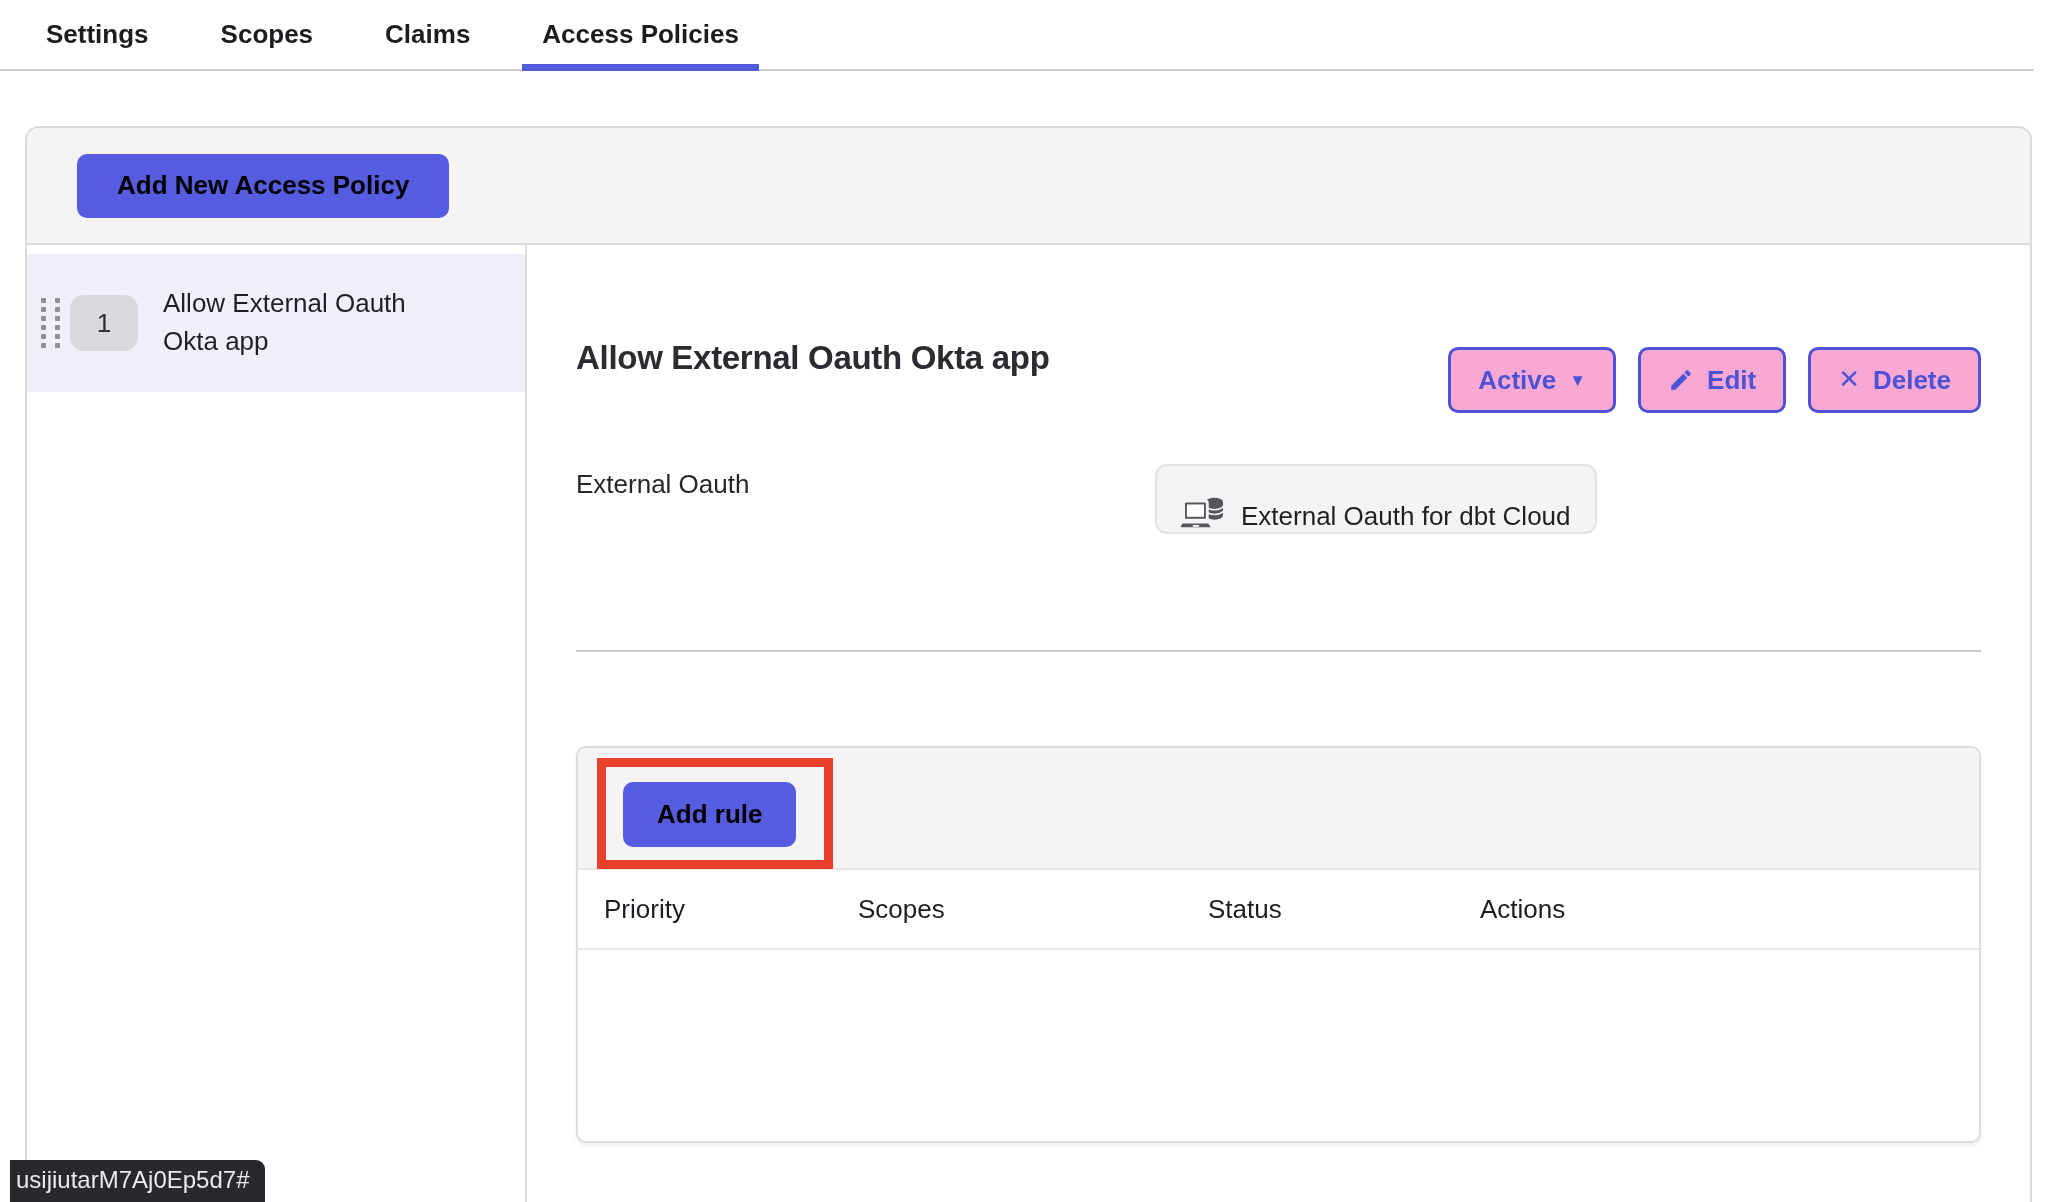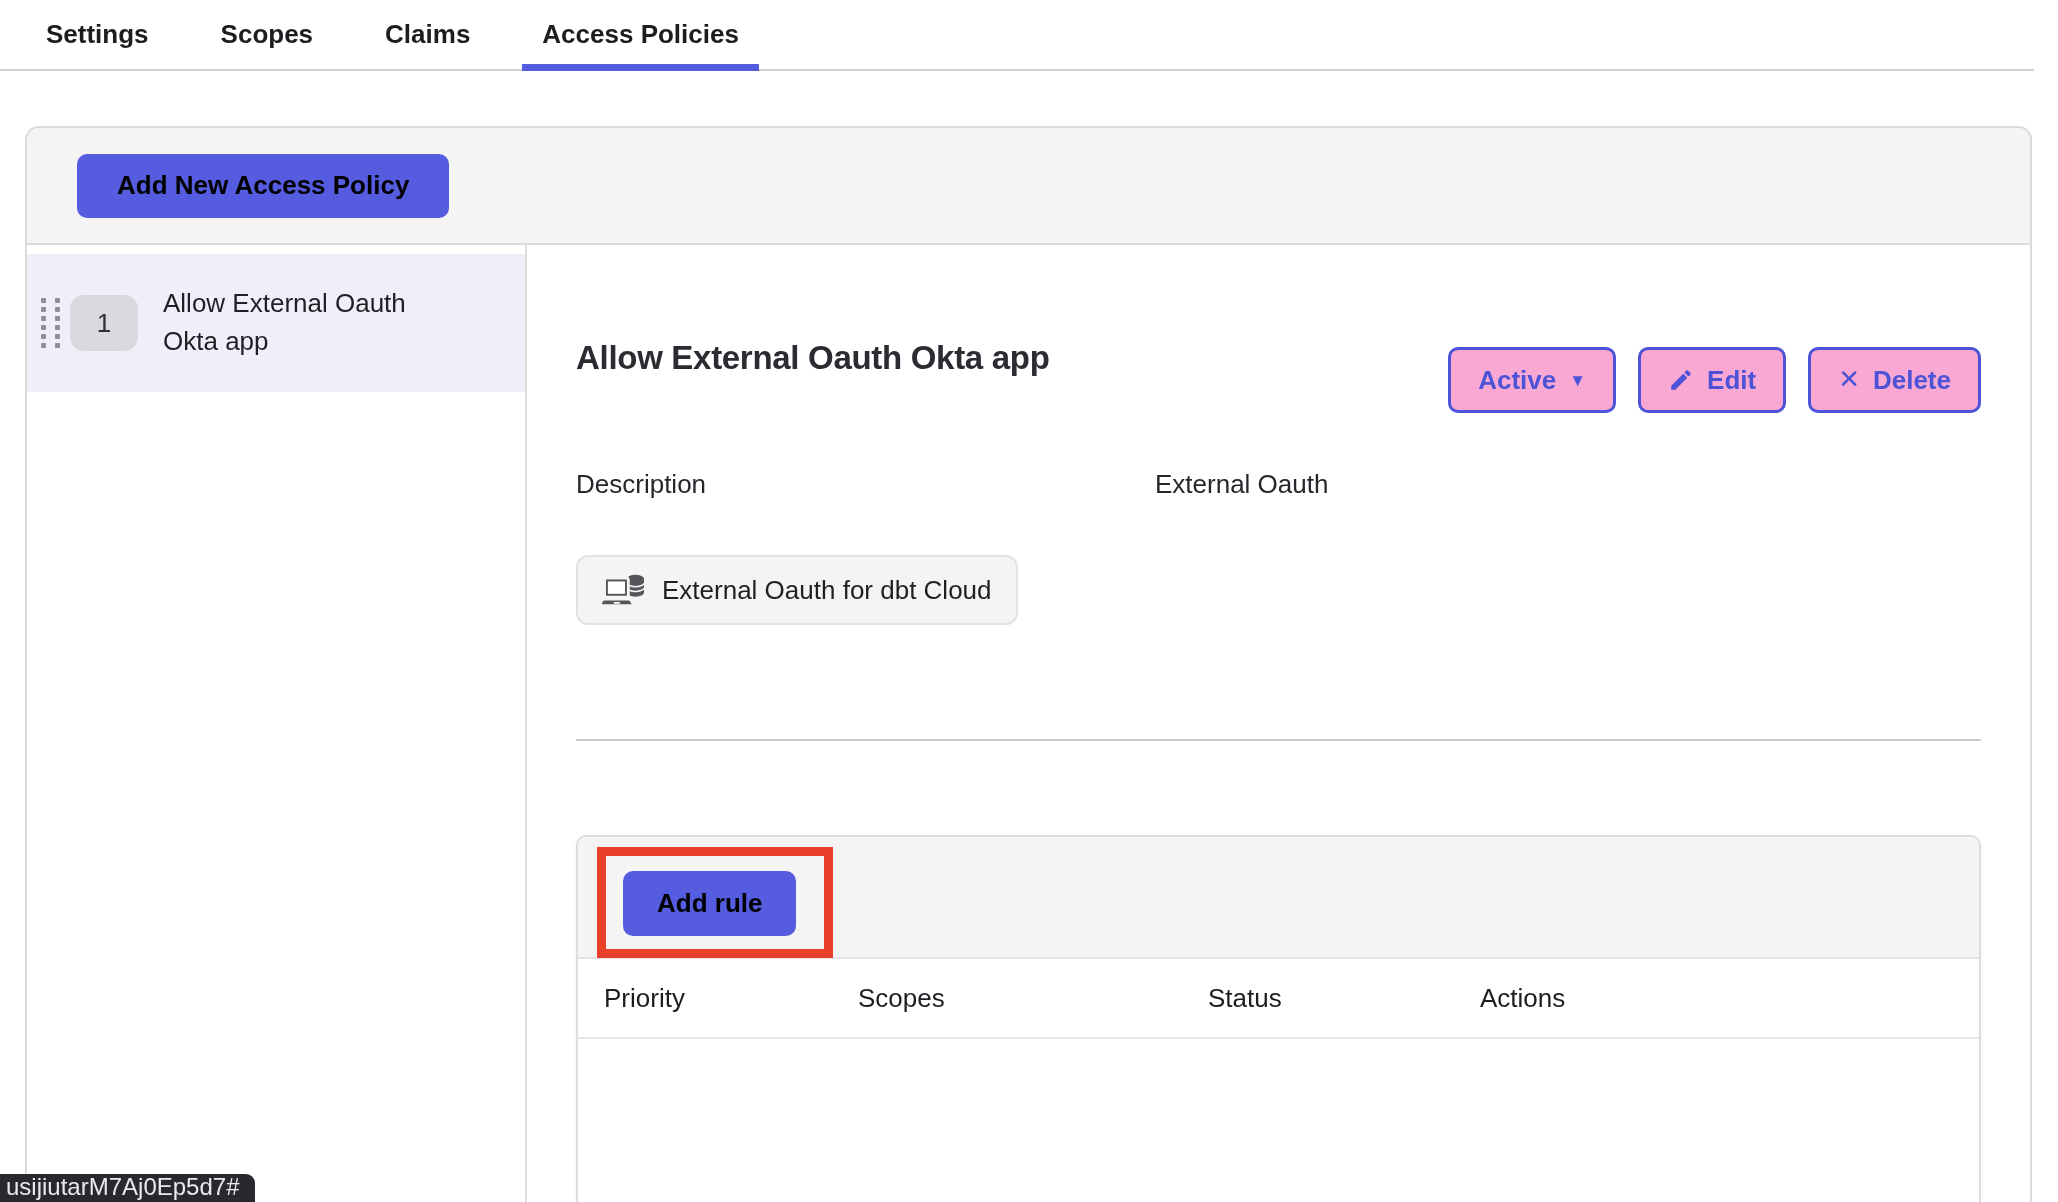--- a/index.html
+++ b/index.html
@@ -106,21 +106,21 @@
   .btn-outline svg { display: block; }
 
   .fields {
     margin-top: 56px;
     display: grid; grid-template-columns: 579px 1fr;
     row-gap: 60px; align-items: start;
   }
   .field-label, .field-value { font-size: 26px; color: #26262c; }
 
   .client-chip {
-    display: inline-flex; align-items: center; gap: 14px;
+    display: inline-flex; align-items: flex-end; gap: 14px;
     height: 70px; padding: 0 24px;
     background: #f4f4f4; border: 2px solid #e2e2e2; border-radius: 12px;
     font-size: 26px; color: #1f1f24;
     margin-top: -5px;
   }
   .client-chip svg { display: block; }
 
   .divider { margin-top: 114px; border: none; border-top: 2px solid #c9c9cd; }
 
   
@@ -149,22 +149,22 @@
     grid-template-columns: 254px 350px 272px 248px 1fr;
     align-items: center;
     height: 80px; padding-left: 26px;
     border-bottom: 2px solid #e6e6e6;
   }
   .rules-header .col { font-size: 26px; font-weight: normal; color: #1d1d23; }
   .rules-body { height: 191px; background: #ffffff; border-radius: 0 0 9px 9px; }
 
   
   .status-badge {
-    position: absolute; left: 0; bottom: 0;
-    height: 28px; max-width: 400px;
+    position: absolute; left: 10px; bottom: 0;
+    height: 42px; max-width: 400px;
     background: #29292d; color: #eaeaee;
     display: flex; align-items: center;
     padding: 0 16px 2px 6px;
     border-top-right-radius: 9px;
     font-size: 24px; white-space: nowrap; overflow: hidden;
   }
 </style>
 </head>
 <body>
 
@@ -229,21 +229,20 @@
             <span>Edit</span>
           </button>
           <button class="btn-outline">
             <span class="x-glyph">✕</span>
             <span>Delete</span>
           </button>
         </div>
       </div>
 
       <div class="fields">
-        <div class="field-label">Description</div>
         <div class="field-value">External Oauth</div>
 
         <div>
           <span class="client-chip">
             <svg width="46" height="38" viewBox="0 0 48 40" aria-hidden="true">
               <g fill="#55555b">
                 <ellipse cx="35" cy="8" rx="9" ry="4"></ellipse>
                 <rect x="26" y="8" width="18" height="15"></rect>
                 <ellipse cx="35" cy="23" rx="9" ry="4"></ellipse>
               </g>

